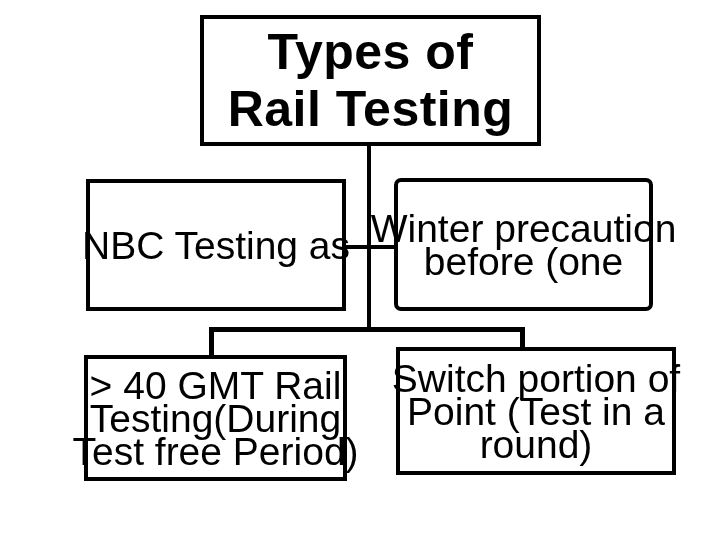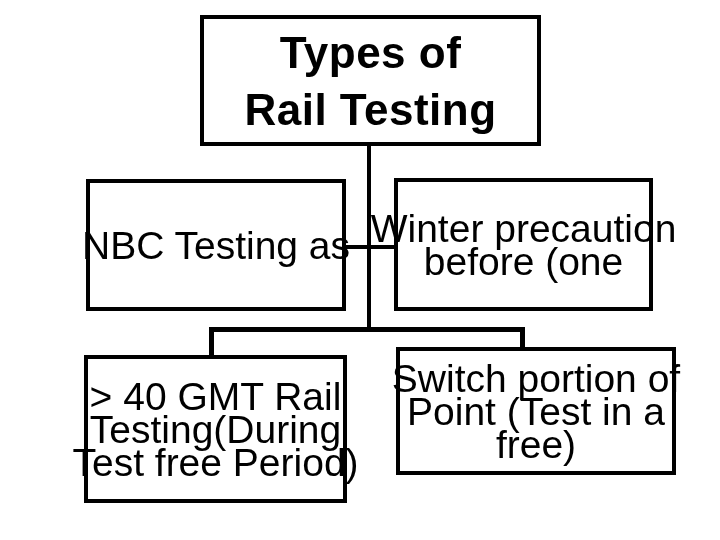--- a/index.html
+++ b/index.html
@@ -32,36 +32,36 @@
   }
   .node .line {
     white-space: nowrap;
   }
   .title-node {
     left: 200px;
     top: 15px;
     width: 341px;
     height: 131px;
     font-weight: bold;
-    font-size: 44px;
+    font-size: 50px;
     letter-spacing: 0.5px;
   }
   .title-node .line {
     line-height: 57px;
   }
   .body-node {
     font-size: 39px;
     font-weight: normal;
   }
   .body-node .line {
     line-height: 33px;
   }
   .node-nbc    { left: 86px;  top: 179px; width: 260px; height: 132px; }
-  .node-winter { left: 394px; top: 178px; width: 259px; height: 133px; }
-  .node-gmt40  { left: 84px;  top: 355px; width: 263px; height: 148px; }
+  .node-winter { left: 394px; top: 178px; width: 259px; height: 133px; border-radius: 7px; }
+  .node-gmt40  { left: 84px;  top: 355px; width: 263px; height: 126px; }
   .node-switch { left: 396px; top: 347px; width: 280px; height: 128px; }
   .conn {
     position: absolute;
     background: #000000;
     z-index: 1;
   }
   .conn-trunk   { left: 367px; top: 144px; width: 4px;   height: 188px; }
   .conn-midlink { left: 344px; top: 245px; width: 52px;  height: 4px;   }
   .conn-branch  { left: 209px; top: 327px; width: 316px; height: 5px;   }
   .conn-stub-left  { left: 209px; top: 327px; width: 5px; height: 30px; }
@@ -94,16 +94,16 @@
 
   <div class="node body-node node-gmt40">
     <div class="line">&gt; 40 GMT Rail</div>
     <div class="line">Testing(During</div>
     <div class="line">Test free Period)</div>
   </div>
 
   <div class="node body-node node-switch">
     <div class="line">Switch portion of</div>
     <div class="line">Point (Test in a</div>
-    <div class="line">free)</div>
+    <div class="line">round)</div>
   </div>
 
 </div>
 
 </body></html>

